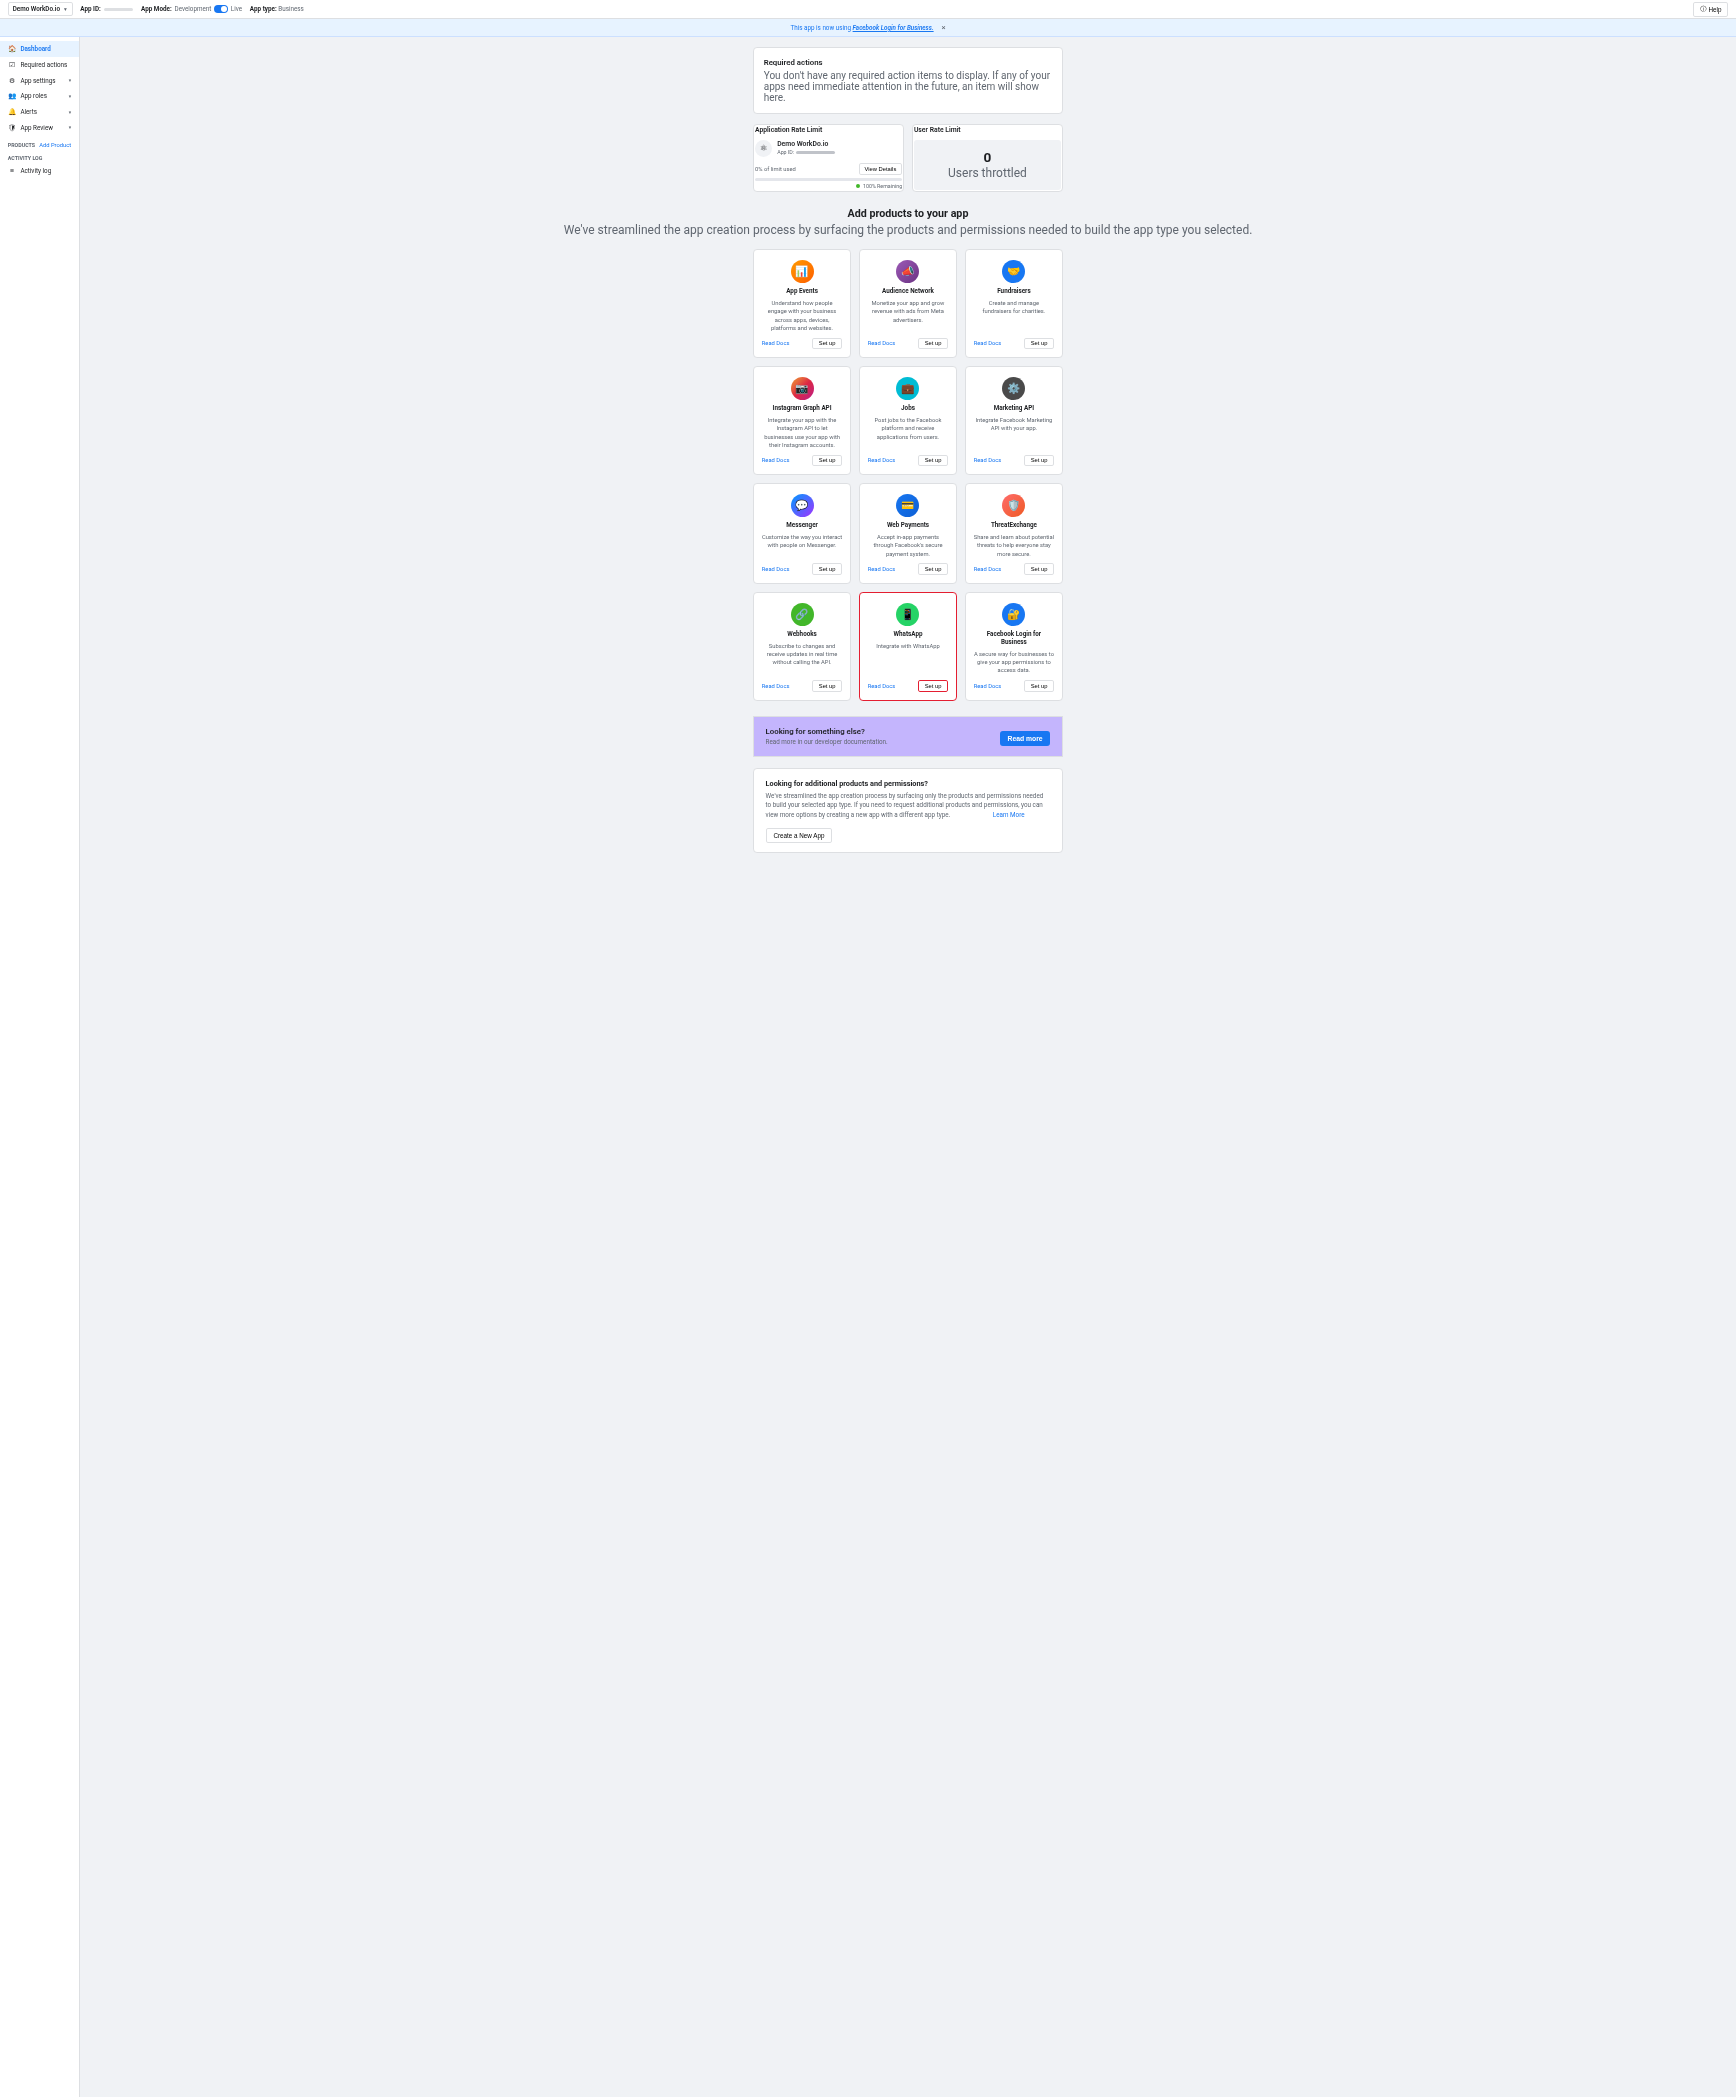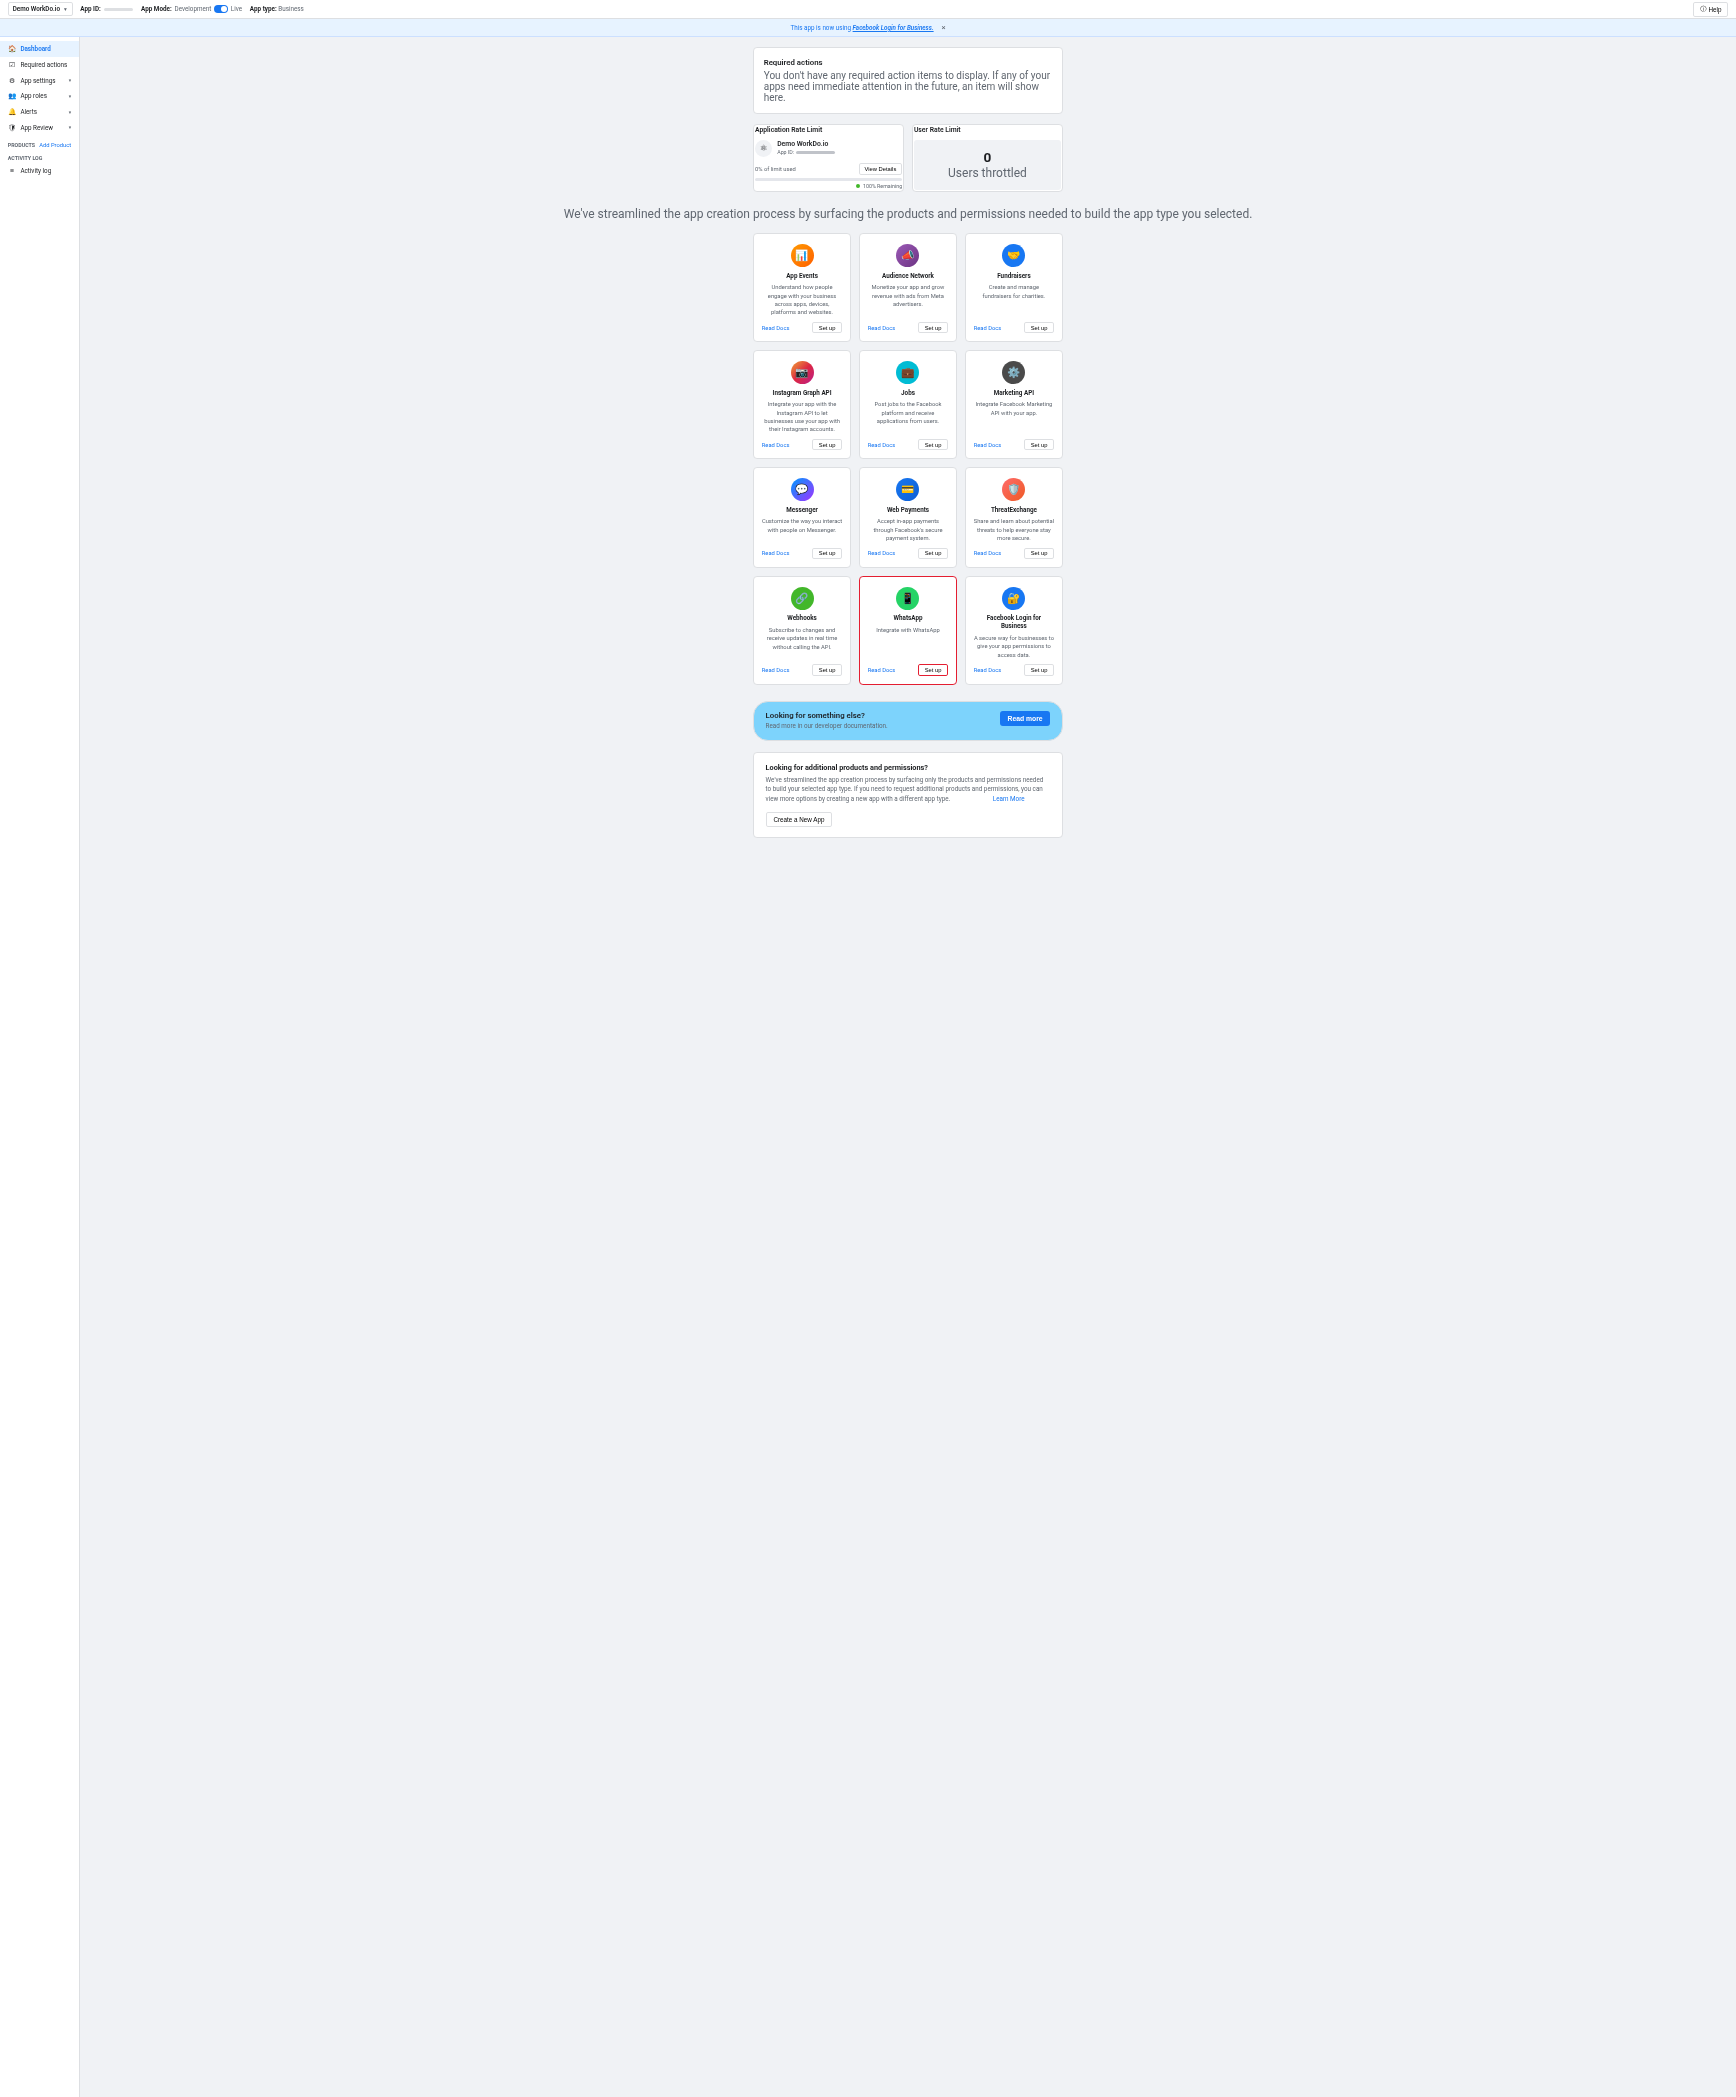--- a/index.html
+++ b/index.html
@@ -125,22 +125,22 @@
     .product-actions { display: flex; align-items: center; justify-content: space-between; width: 100%; margin-top: auto; }
     .read-docs-link { color: #1877f2; font-size: 5.8px; text-decoration: none; cursor: pointer; }
     .setup-btn {
       border: 0.5px solid #dddfe2; border-radius: 1.9px; padding: 1.9px 5.8px; font-size: 5.8px;
       cursor: pointer; background: #fff; font-weight: 500;
     }
     .setup-btn.highlighted { border-color: #e41e31; }
 
     
     .looking-section {
-      max-width: 310px; margin: 0 auto 11.6px; display: flex; align-items: flex-start; justify-content: space-between;
-      background: #7dd3fc; border: 0.5px solid #dddfe2; border-radius: 15px; padding: 9.7px 11.6px;
+      max-width: 310px; margin: 0 auto 11.6px; display: flex; align-items: flex-end; justify-content: space-between;
+      background: #c4b5fd; border: 0.5px solid #dddfe2; border-radius: 0; padding: 9.7px 11.6px;
     }
     .looking-text h3 { font-size: 7.8px; font-weight: 600; margin-bottom: 1.9px; }
     .looking-text p { font-size: 6.3px; color: #606770; }
     .read-more-btn {
       background: #1877f2; color: #fff; border: none; border-radius: 2.9px;
       padding: 3.9px 7.8px; font-size: 6.8px; cursor: pointer; font-weight: 600; white-space: nowrap;
     }
 
     
     .additional-card { max-width: 310px; margin: 0 auto; background: #fff; border: 0.5px solid #dddfe2; border-radius: 3.9px; padding: 9.7px 11.6px; }
@@ -287,20 +287,21 @@
       <div class="rate-limit-box">
         <h3>User Rate Limit</h3>
         <div class="user-throttle-box">
           <div class="throttle-number">0</div>
           <div class="throttle-label">Users throttled</div>
         </div>
       </div>
     </div>
 
     <div>
+      <h2 class="section-title">Add products to your app</h2>
       <p class="section-desc">We've streamlined the app creation process by surfacing the products and permissions needed to build the app type you selected.</p>
 
       <div class="products-grid" id="products-grid">
 
       <div class="product-card">
             <div class="product-icon icon-orange">📊</div>
             <div class="product-name">App Events</div>
             <div class="product-desc">Understand how people engage with your business across apps, devices, platforms and websites.</div>
             <div class="product-actions">
               <a class="read-docs-link" href="#">Read Docs</a>

